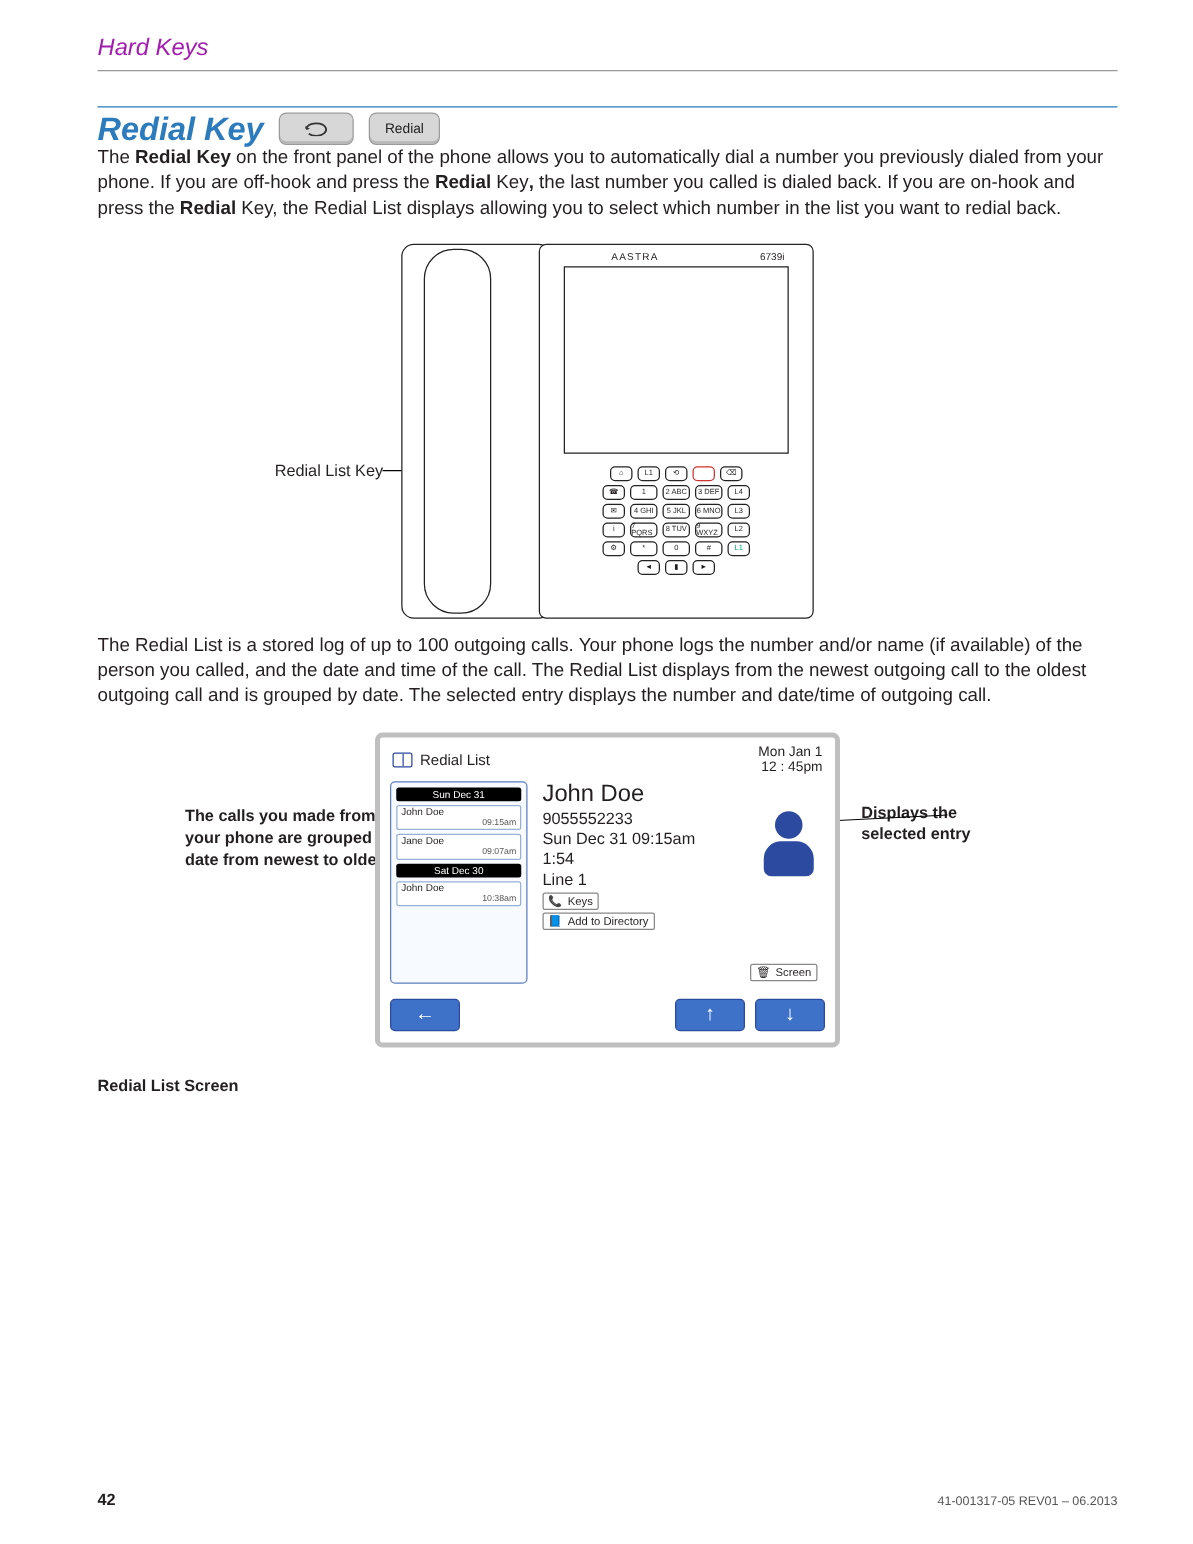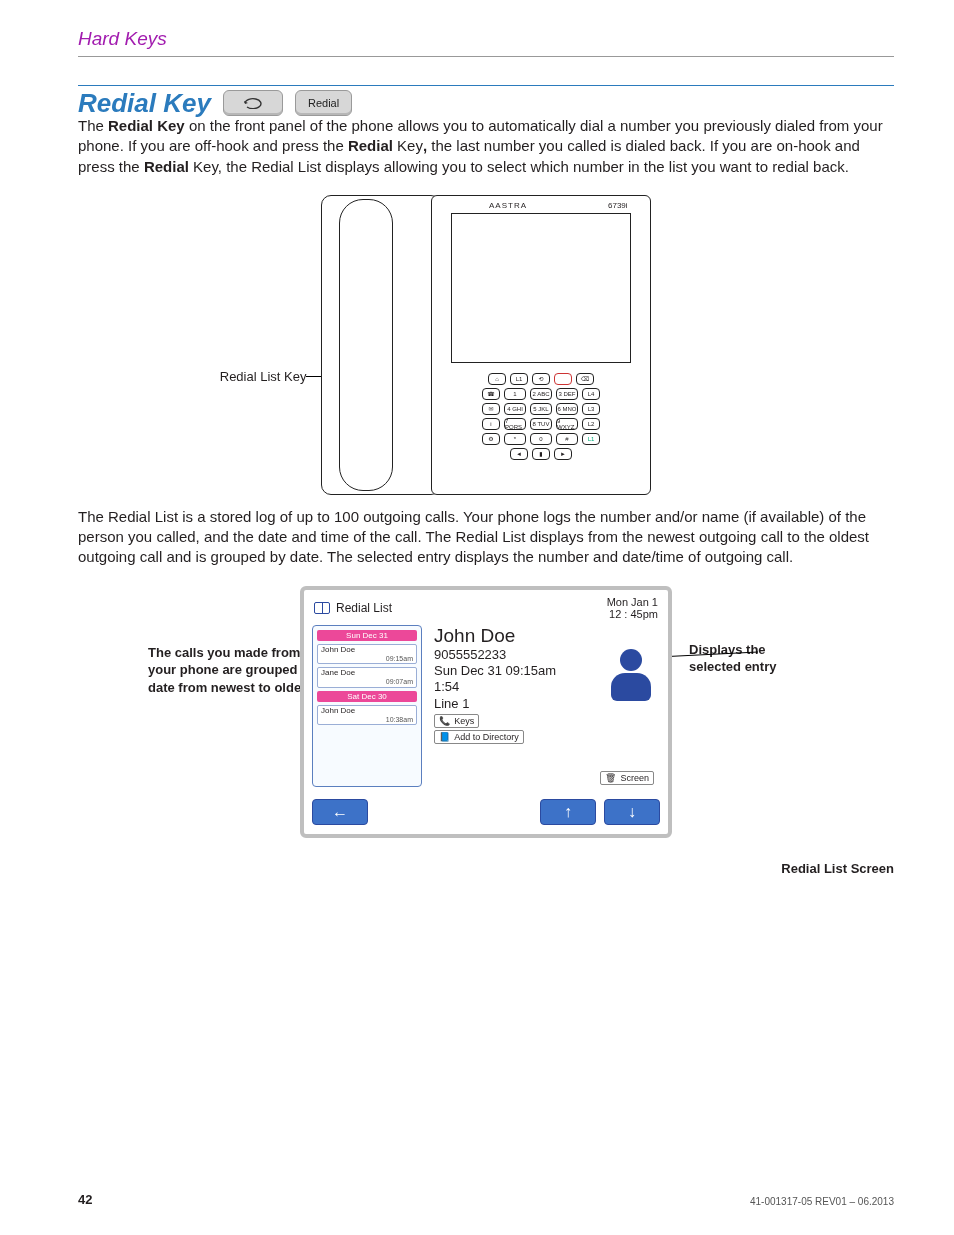--- a/index.html
+++ b/index.html
@@ -50,35 +50,35 @@
     width:372px; height:252px; border:4px solid #bfbfbf; border-radius:6px;
     background:#fff;
   }
   .rl-top { display:flex; justify-content:space-between; align-items:center; padding:6px 10px 4px 10px; font-size:12px; }
   .rl-top .left { display:flex; align-items:center; gap:6px; }
   .rl-top .date { text-align:right; font-size:11px; line-height:1.15; }
   .book-ico { width:16px; height:12px; border:1px solid #2b4aa0; border-radius:2px; position:relative; }
   .book-ico:after { content:""; position:absolute; left:50%; top:0; bottom:0; width:1px; background:#2b4aa0; }
   .rl-body { display:flex; gap:8px; padding:0 8px 6px 8px; height:168px; }
   .rl-list { width:110px; border:1px solid #5b7fbf; border-radius:4px; background:#f7fbff; padding:4px 4px; display:flex; flex-direction:column; gap:3px; }
-  .rl-hdr { background:#ec4899; color:#fff; font-size:8px; text-align:center; border-radius:2px; padding:1px 0; }
+  .rl-hdr { background:#000000; color:#fff; font-size:8px; text-align:center; border-radius:2px; padding:1px 0; }
   .rl-item { border:1px solid #9aaed6; background:#fff; border-radius:2px; font-size:8px; padding:1px 3px; line-height:1.1; }
   .rl-item .t { font-size:7px; color:#555; text-align:right; }
   .rl-detail { flex:1; padding-left:4px; font-size:13px; position:relative; }
   .rl-detail .name { font-size:19px; }
   .rl-detail .row { line-height:1.25; }
   .sbtn { display:inline-flex; align-items:center; gap:4px; border:1px solid #888; background:#fff; font-size:9px; padding:1px 4px; border-radius:2px; margin-top:2px; }
   .avatar { position:absolute; right:6px; top:24px; width:46px; height:52px; }
   .avatar .h { width:22px; height:22px; background:#2b4aa0; border-radius:50%; margin:0 auto; }
   .avatar .b { width:40px; height:28px; background:#2b4aa0; border-radius:14px 14px 6px 6px; margin:2px auto 0; }
   .del { position:absolute; right:6px; bottom:2px; }
   .rl-nav { display:flex; justify-content:space-between; padding:6px 8px 8px; }
   .navbtn { width:56px; height:26px; border:1px solid #2b4aa0; background:#3d72c8; border-radius:4px; color:#fff; display:flex; align-items:center; justify-content:center; font-size:16px; }
   .navgap { flex:1; }
-  .rl-caption { text-align:right; font-weight:700; font-size:13px; position:absolute; left:0; right:0; bottom:0; }
+  .rl-caption { text-align:left; font-weight:700; font-size:13px; position:absolute; left:0; right:0; bottom:0; }
 
   .callout { position:absolute; font-weight:700; font-size:13px; line-height:1.35; }
   .callout.left { left:70px; top:58px; width:170px; }
   .callout.right { right:75px; top:55px; width:130px; }
   .clsvg { position:absolute; left:0; top:0; width:100%; height:100%; pointer-events:none; }
 
   .footer { position:absolute; bottom:28px; left:78px; right:60px; display:flex; justify-content:space-between; align-items:flex-end; font-size:13px; }
   .footer .doc { font-size:10px; color:#555; }
 </style>
 </head>

